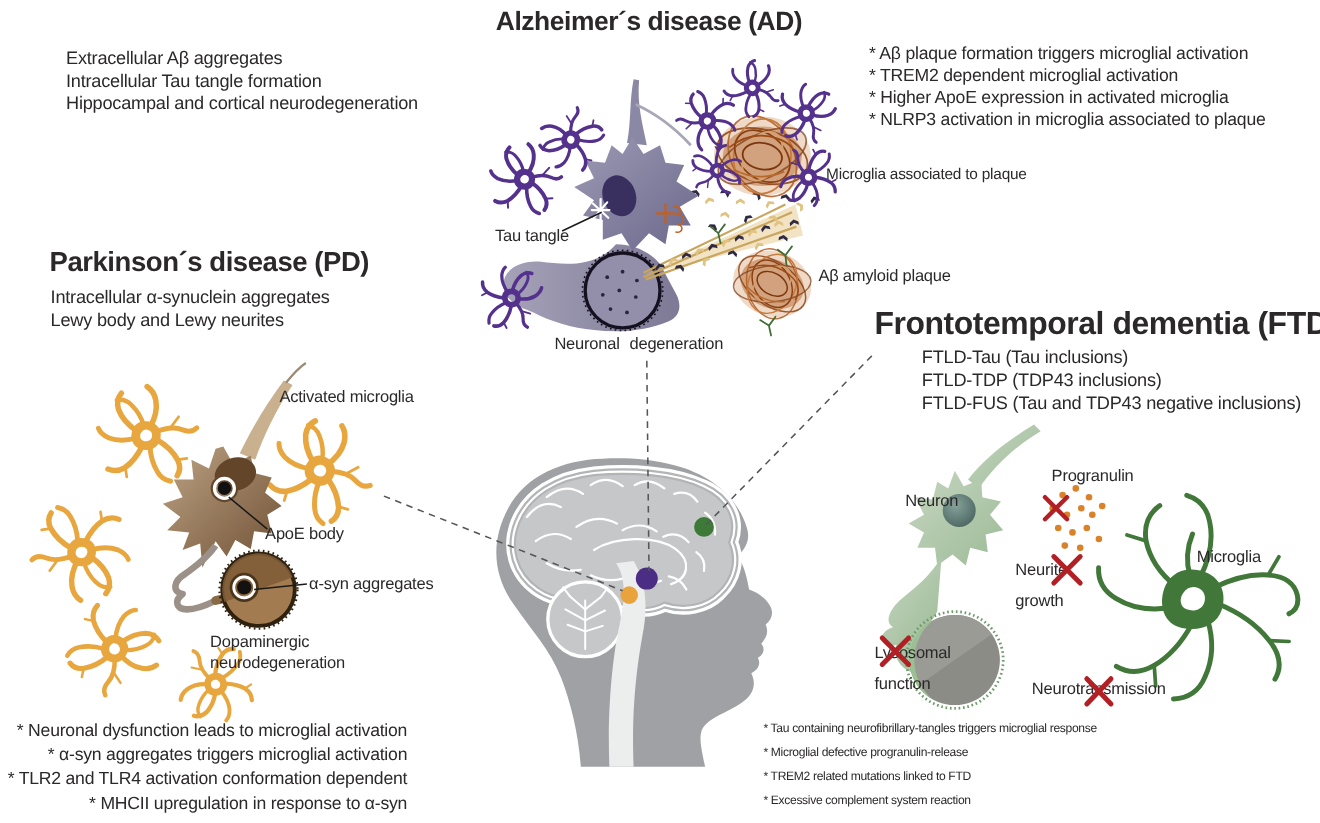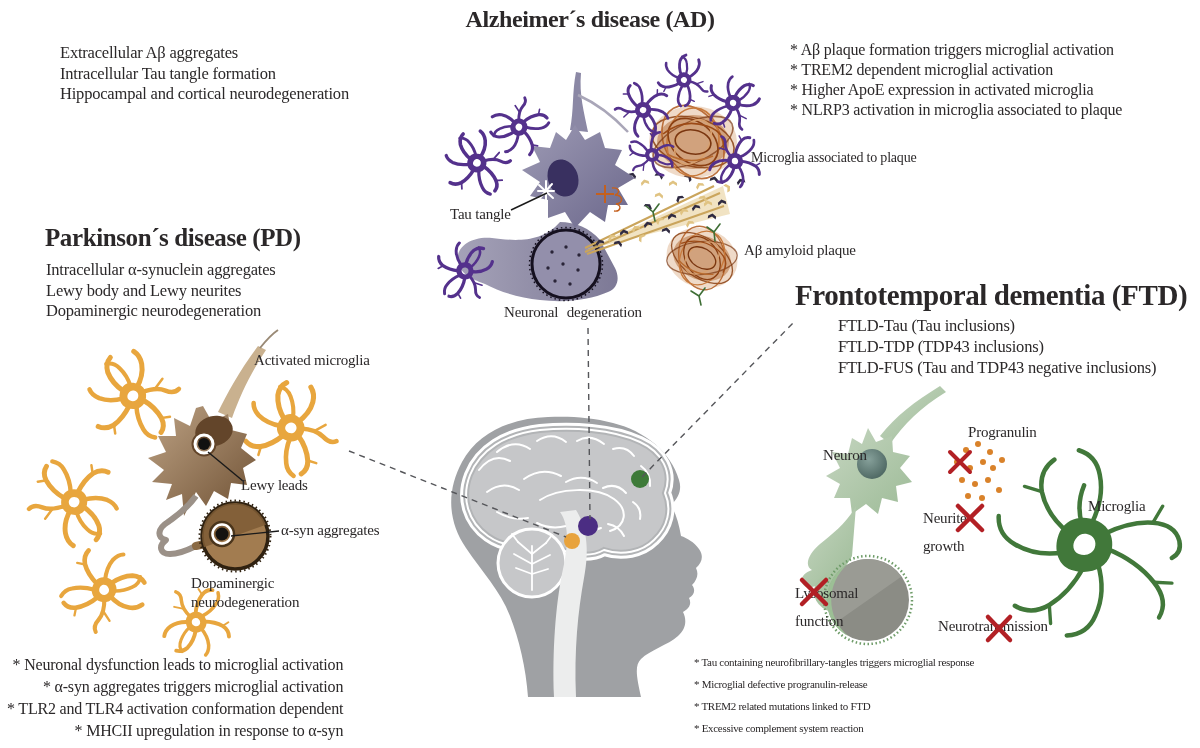--- a/index.html
+++ b/index.html
@@ -1,17 +1,17 @@
 <!DOCTYPE html>
 <html><head>
 <meta charset="utf-8">
 <style>
   html,body{margin:0;padding:0;background:#fff;}
   .canvas{position:relative;width:1200px;height:748px;background:#ffffff;overflow:hidden;
-          font-family:Liberation Serif, serif;color:#2b2829;}
+          font-family:Liberation Sans, sans-serif;color:#2b2829;}
   .layer{position:absolute;left:0;top:0;width:1200px;height:748px;}
   .t{position:absolute;white-space:nowrap;}
   .title{font-weight:700;font-size:24px;letter-spacing:-0.4px;}
   .body16{font-size:16.5px;letter-spacing:-0.2px;line-height:20.5px;}
   .facts{font-size:16px;letter-spacing:-0.2px;line-height:22px;}
   .factsR{font-size:11px;letter-spacing:-0.3px;line-height:22px;}
   .factsT{font-size:16px;letter-spacing:-0.2px;line-height:20px;}
   .label{font-size:15px;letter-spacing:-0.2px;}
   .label-sm{font-size:14px;letter-spacing:-0.2px;}
   svg{display:block;}
@@ -298,50 +298,49 @@
   </div>
   <div class="t label" style="left:450px;top:206px;">Tau tangle</div>
   <div class="t label-sm" style="left:751px;top:150px;">Microglia associated to plaque</div>
   <div class="t label" style="left:744px;top:242px;">Aβ amyloid plaque</div>
   <div class="t label" style="left:504px;top:304px;word-spacing:5px;">Neuronal degeneration</div>
 
   <div class="t title" style="left:45px;top:224px;font-size:25px;">Parkinson´s disease (PD)</div>
   <div class="t body16" style="left:46px;top:260px;">
     <div>Intracellular α-synuclein aggregates</div>
     <div>Lewy body and Lewy neurites</div>
-    <div>Dopaminergic neurodegeneration</div>
   </div>
   <div class="t facts" style="left:7px;top:654px;text-align:right;">
     <div>* Neuronal dysfunction leads to microglial activation</div>
     <div>* α-syn aggregates triggers microglial activation</div>
     <div>* TLR2 and TLR4 activation conformation dependent</div>
     <div>* MHCII upregulation in response to α-syn</div>
   </div>
   <div class="t label" style="left:254px;top:352px;">Activated microglia</div>
-  <div class="t label" style="left:241px;top:477px;">Lewy leads</div>
+  <div class="t label" style="left:241px;top:477px;">ApoE body</div>
   <div class="t label" style="left:281px;top:522px;">α-syn aggregates</div>
   <div class="t label" style="left:191px;top:574px;line-height:19px;">
     <div>Dopaminergic</div>
     <div>neurodegeneration</div>
   </div>
 
   <div class="t title" style="left:795px;top:279px;font-size:29px;">Frontotemporal dementia (FTD)</div>
   <div class="t body16" style="left:838px;top:315px;line-height:21px;">
     <div>FTLD-Tau (Tau inclusions)</div>
     <div>FTLD-TDP (TDP43 inclusions)</div>
     <div>FTLD-FUS (Tau and TDP43 negative inclusions)</div>
   </div>
   <div class="t factsR" style="left:694px;top:651px;">
     <div>* Tau containing neurofibrillary-tangles triggers microglial response</div>
     <div>* Microglial defective progranulin-release</div>
     <div>* TREM2 related mutations linked to FTD</div>
     <div>* Excessive complement system reaction</div>
   </div>
   <div class="t label" style="left:823px;top:447px;">Neuron</div>
-  <div class="t label" style="left:956px;top:424px;margin-left:12px;">Progranulin</div>
+  <div class="t label" style="left:956px;top:424px;">Progranulin</div>
   <div class="t label" style="left:1088px;top:470px;margin-top:28px;">Microglia</div>
   <div class="t label" style="left:923px;top:510px;">Neurite</div>
   <div class="t label" style="left:923px;top:538px;">growth</div>
   <div class="t label" style="left:795px;top:585px;">Lysosomal</div>
   <div class="t label" style="left:795px;top:613px;">function</div>
   <div class="t label" style="left:938px;top:618px;">Neurotransmission</div>
 
   <svg class="layer" width="1200" height="748" viewBox="0 0 1200 748" style="pointer-events:none;" aria-hidden="true">
     <g stroke="#b22025" stroke-linecap="round" fill="none">
       <path stroke-width="4" d="M950 452 L970 472 M970 452 L950 472"></path>

